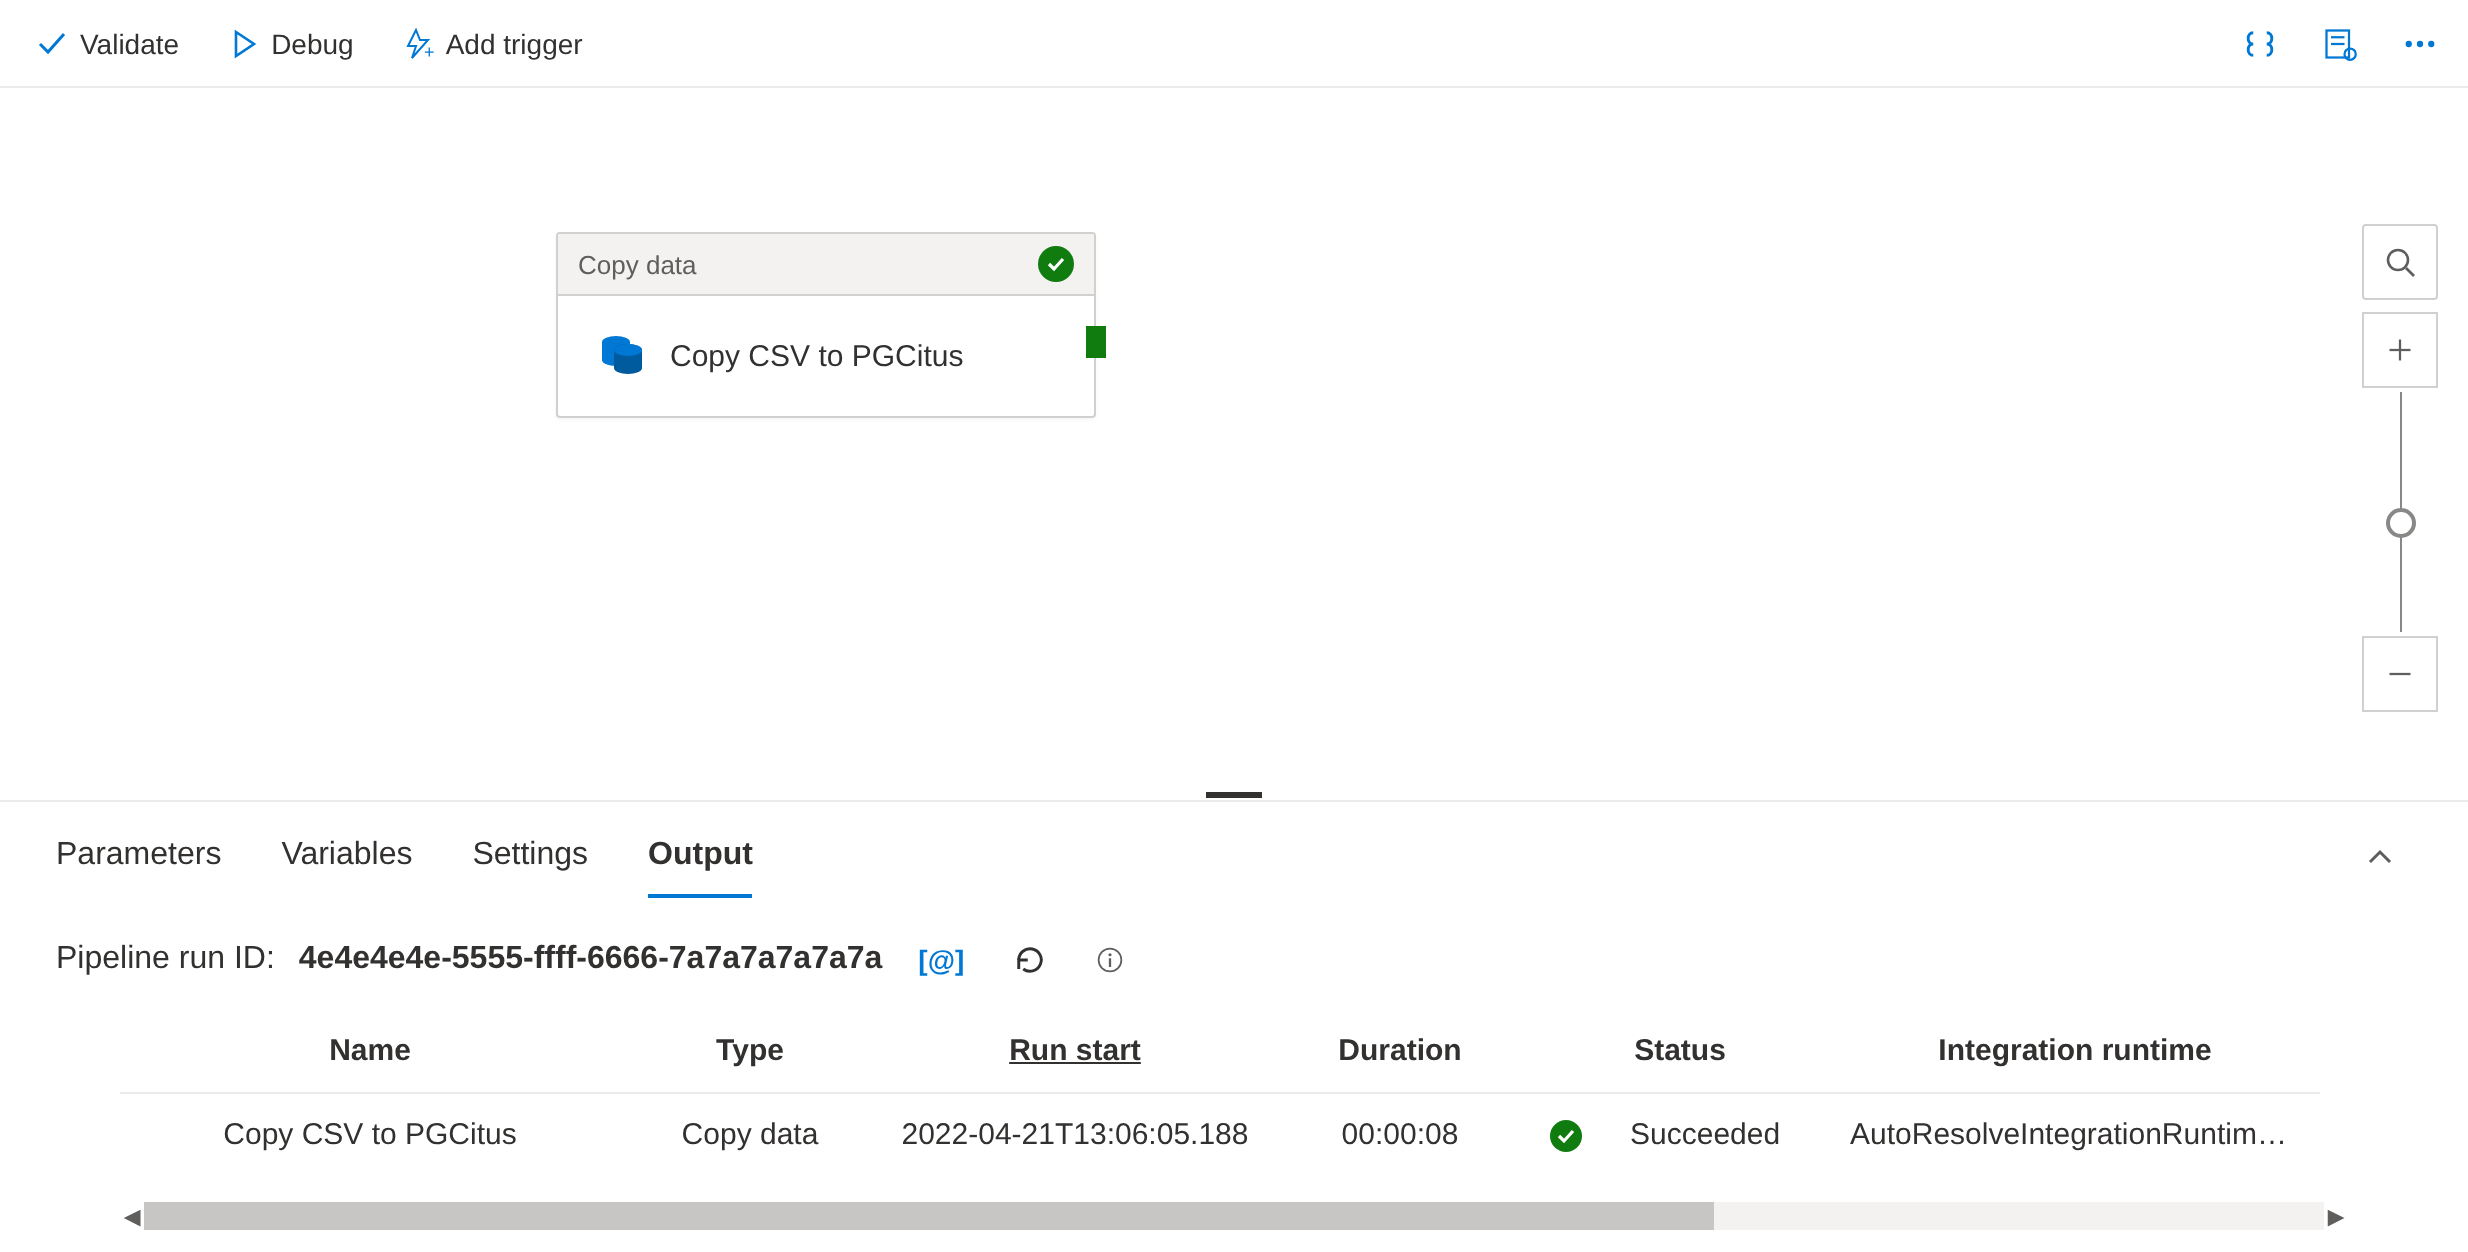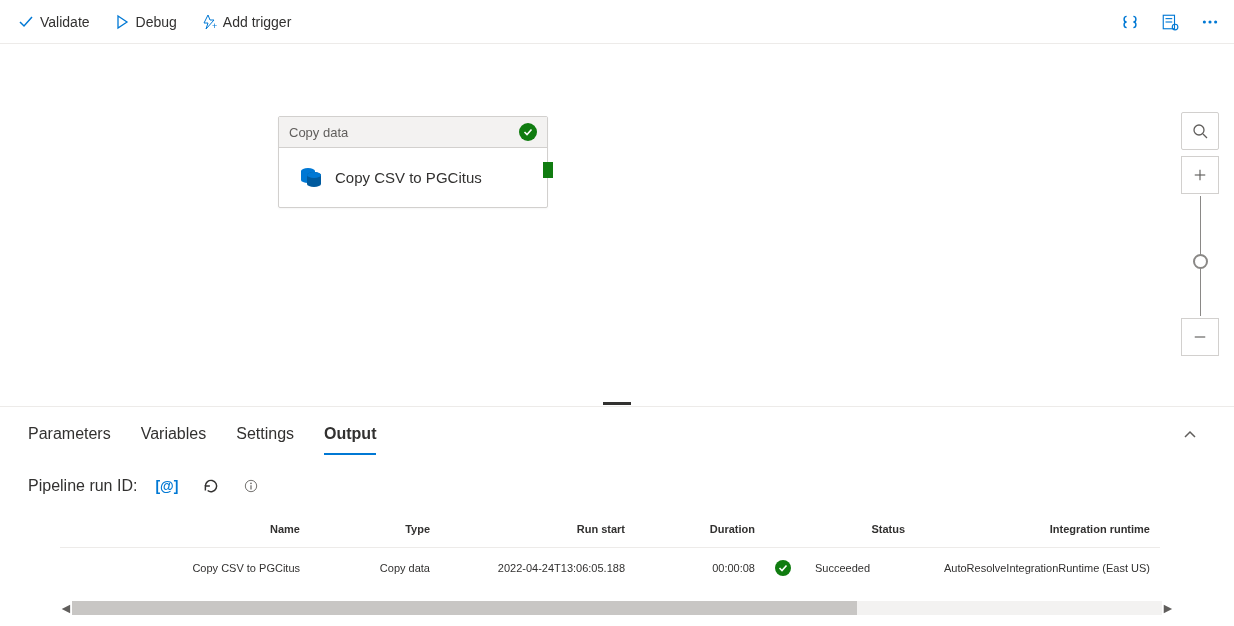--- a/index.html
+++ b/index.html
@@ -188,34 +188,34 @@
   .grid {
     padding: 0 28px 12px 60px;
     overflow-x: auto;
   }
   .grid table {
     width: 1100px;
     border-collapse: collapse;
     table-layout: fixed;
   }
   .grid th, .grid td {
-    text-align: right;
+    text-align: center;
     padding: 12px 10px;
-    font-size: 11px;
+    font-size: 15px;
     white-space: nowrap;
     overflow: hidden;
     text-overflow: ellipsis;
   }
   .grid th {
     font-weight: 600;
     border-bottom: 1px solid #edebe9;
   }
   .col-name { width: 250px; }
   .col-type { width: 130px; }
-  .col-start { width: 195px; }
+  .col-start { width: 195px; text-decoration: underline; }
   .col-dur { width: 130px; }
   .col-status { width: 150px; }
   .col-ir { width: 245px; }
   .status-cell { display: flex; align-items: center; gap: 24px; }
   .status-cell .status-circle { width: 16px; height: 16px; }
 
   .hscroll {
     margin: 0 60px 10px 60px;
     height: 16px;
     display: flex;
@@ -348,20 +348,21 @@
   <div class="tab active">Output</div>
   <div class="tabs-collapse">
     <svg viewBox="0 0 16 16" width="16" height="16">
         <path d="M3 10 L8 5 L13 10" stroke="#605e5c" stroke-width="1.5" fill="none"></path>
       </svg>
   </div>
 </div>
 
 <div class="run-row">
   <span class="label">Pipeline run ID:</span>
+  <span class="rid">4e4e4e4e-5555-ffff-6666-7a7a7a7a7a7a</span>
   <span class="run-action" style="font-weight:600;">[@]</span>
   <span class="run-action">
     <svg viewBox="0 0 16 16" width="18" height="18">
         <path d="M3 8 A5 5 0 1 1 5 12" stroke="#323130" stroke-width="1.3" fill="none"></path>
         <path d="M3 12 L3 8 L7 8" stroke="#323130" stroke-width="1.3" fill="none"></path>
       </svg>
   </span>
   <span class="run-action" style="color:#605e5c;">
     <svg viewBox="0 0 16 16" width="14" height="14">
         <circle cx="8" cy="8" r="6.5" stroke="#605e5c" fill="none"></circle>
@@ -380,21 +381,21 @@
         <th class="col-start">Run start</th>
         <th class="col-dur">Duration</th>
         <th class="col-status">Status</th>
         <th class="col-ir">Integration runtime</th>
       </tr>
     </thead>
     <tbody>
       <tr>
         <td>Copy CSV to PGCitus</td>
         <td>Copy data</td>
-        <td>2022-04-24T13:06:05.188</td>
+        <td>2022-04-21T13:06:05.188</td>
         <td>00:00:08</td>
         <td>
           <div class="status-cell">
             <span class="status-circle">
               <svg viewBox="0 0 10 10">
                   <path d="M1.5 5 L4 7.5 L8.5 2.5" stroke="#fff" stroke-width="1.6" fill="none"></path>
                 </svg>
             </span>
             <span>Succeeded</span>
           </div>

